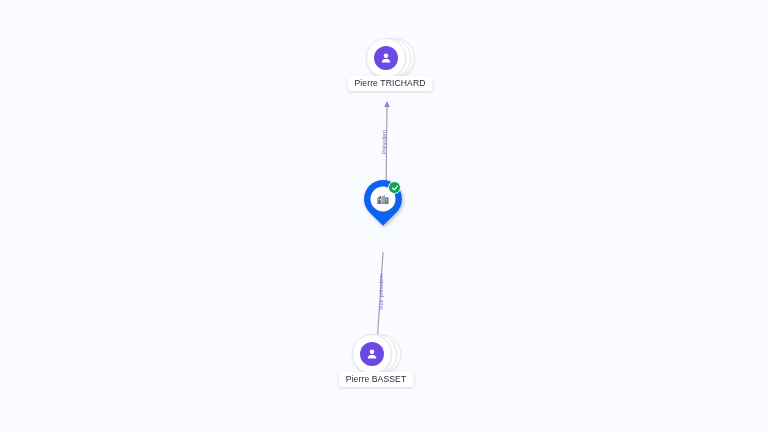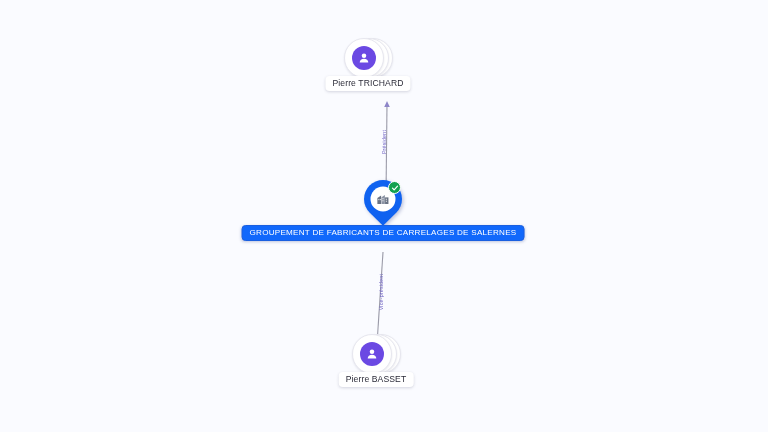--- a/index.html
+++ b/index.html
@@ -201,21 +201,21 @@
     <polygon class="edge-arrow" points="387,101 384.2,107 389.8,107"></polygon>
 
     <path class="edge-line" d="M 383 252 L 377 344"></path>
     <polygon class="edge-arrow" points="376.8,347 374.3,341 379.9,341"></polygon>
   </svg>
 
   <div class="edge-label rot" style="left:384px; top:142px;">Président</div>
 
   <div class="edge-label rot" style="left:381px; top:292px;">Vice-président</div>
 
-  <div class="person-node" style="left:368px; top:72px;">
+  <div class="person-node" style="left:390px; top:72px;">
     <div class="stack">
       <div class="stack-card c3"></div>
       <div class="stack-card c2"></div>
       <div class="stack-card c1">
         <div class="avatar-circle">
           <svg width="14" height="14" viewBox="0 0 24 24">
             <circle cx="12" cy="8" r="3.9" fill="#ffffff"></circle>
             <path d="M4.6 19.6c0-4.1 3.3-6.4 7.4-6.4s7.4 2.3 7.4 6.4z" fill="#ffffff"></path>
           </svg>
         </div>
@@ -240,21 +240,20 @@
             <rect x="16.6" y="14.8" width="1.5" height="1.6" fill="#ffffff"></rect>
           </svg>
         </div>
       </div>
       <div class="verified-badge">
         <svg width="8" height="8" viewBox="0 0 24 24">
           <path d="M4.5 12.5l5 5 10-11" stroke="#ffffff" stroke-width="3.6" fill="none" stroke-linecap="round" stroke-linejoin="round"></path>
         </svg>
       </div>
     </div>
-    <div class="company-label">GROUPEMENT DE FABRICANTS DE CARRELAGES DE SALERNES</div>
   </div>
 
   <div class="person-node" style="left:376px; top:368px;text-align:right;">
     <div class="stack">
       <div class="stack-card c3"></div>
       <div class="stack-card c2"></div>
       <div class="stack-card c1">
         <div class="avatar-circle">
           <svg width="14" height="14" viewBox="0 0 24 24">
             <circle cx="12" cy="8" r="3.9" fill="#ffffff"></circle>

